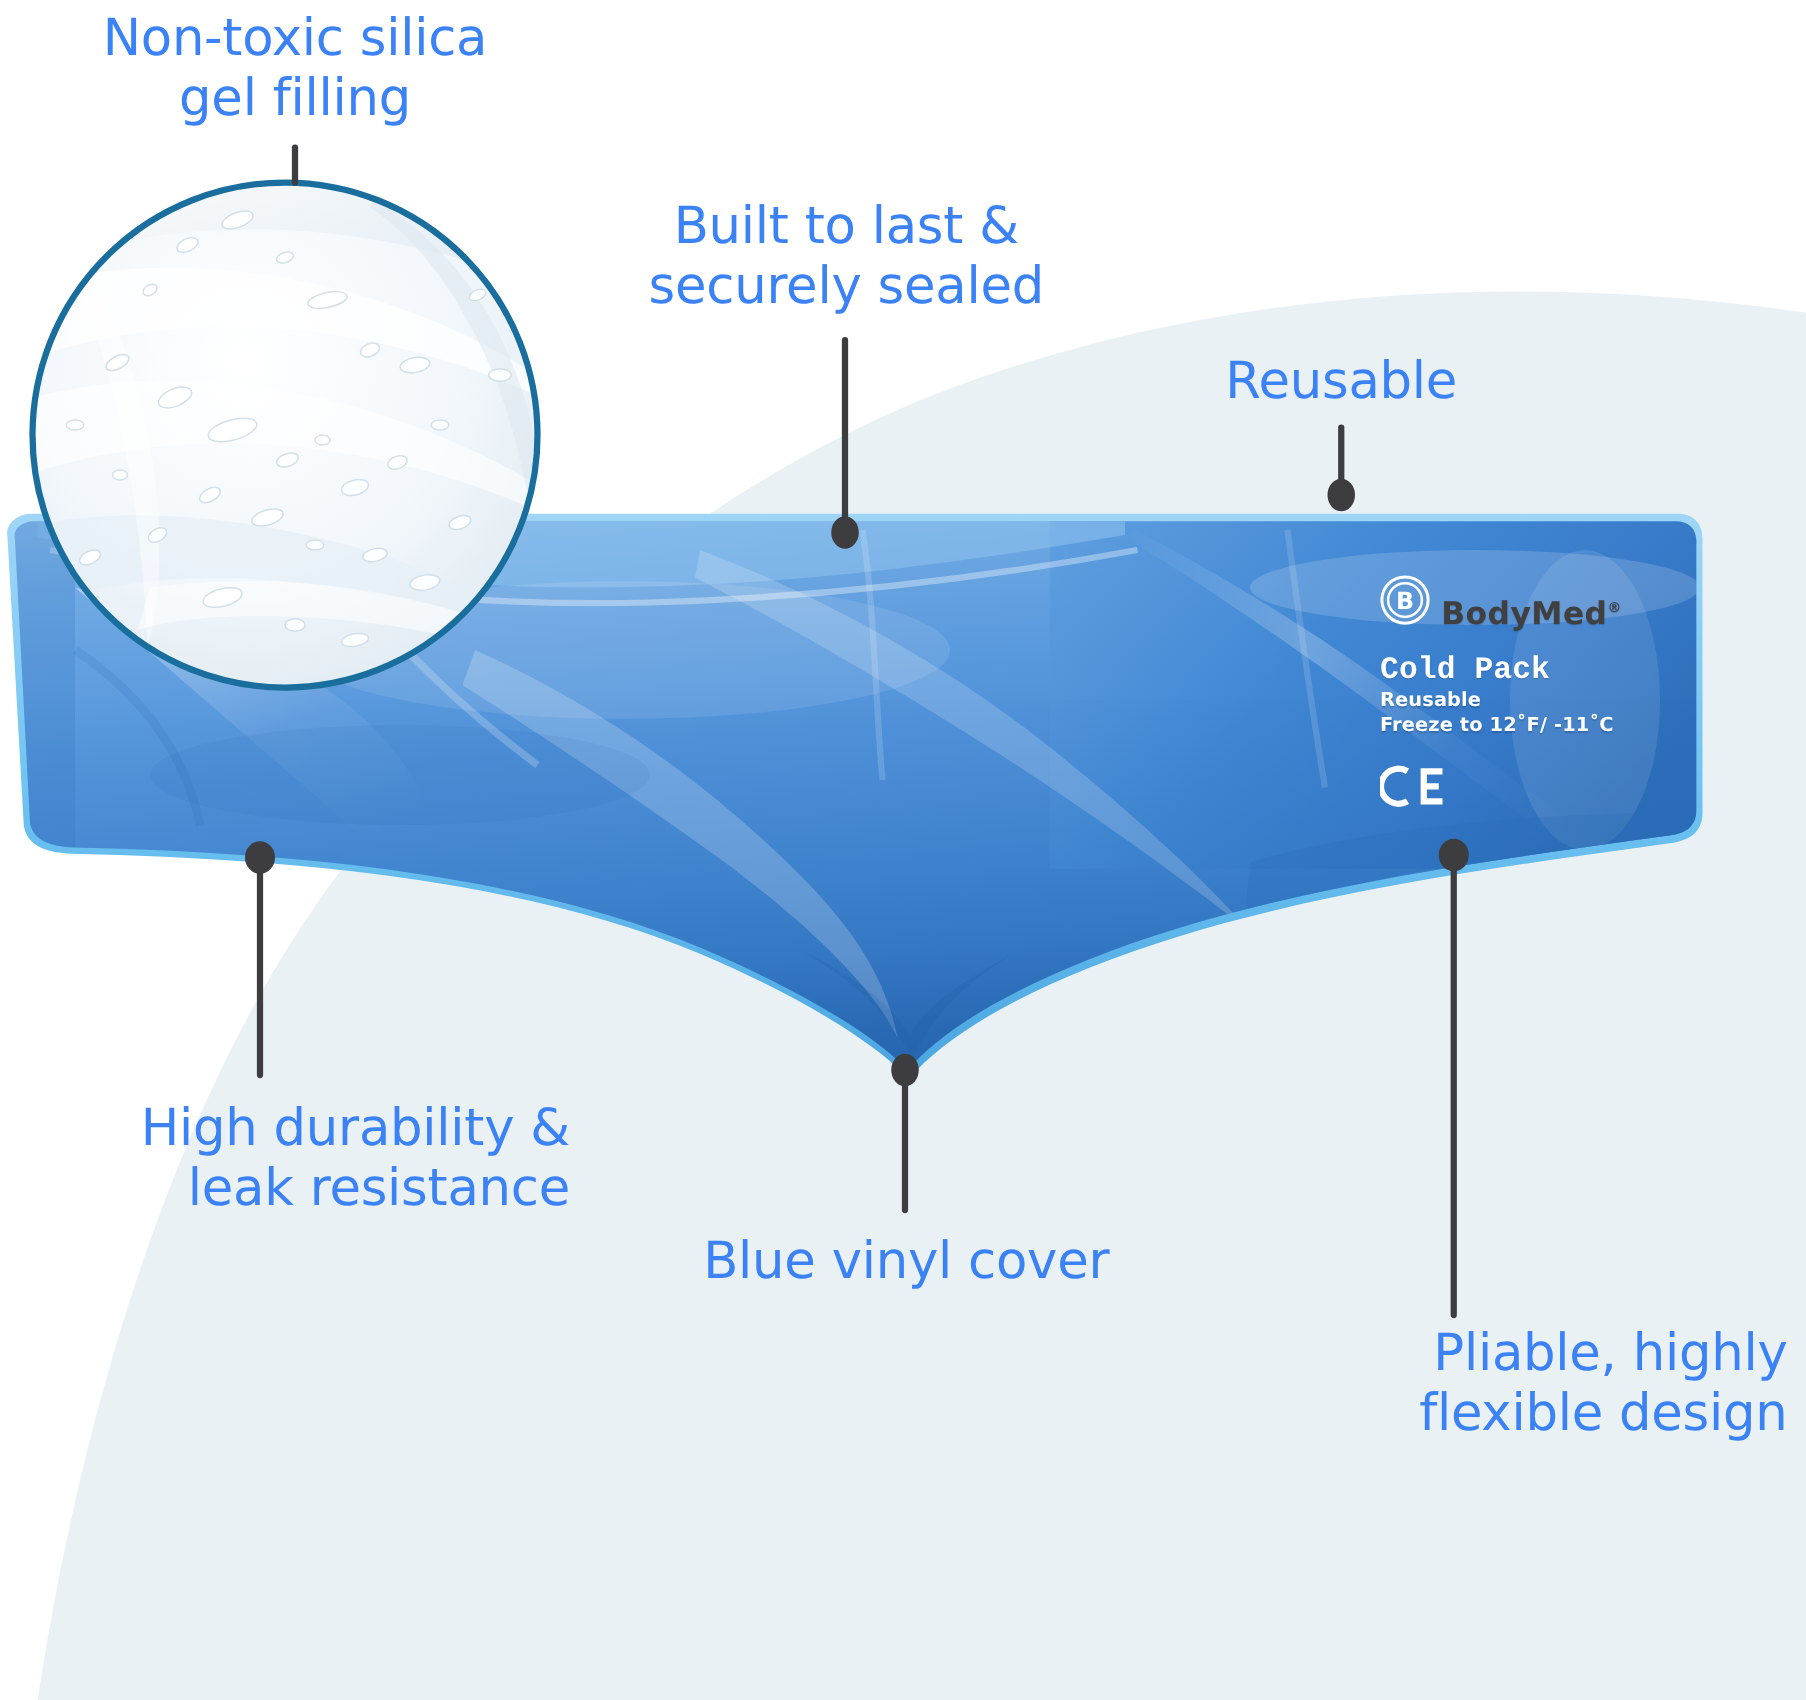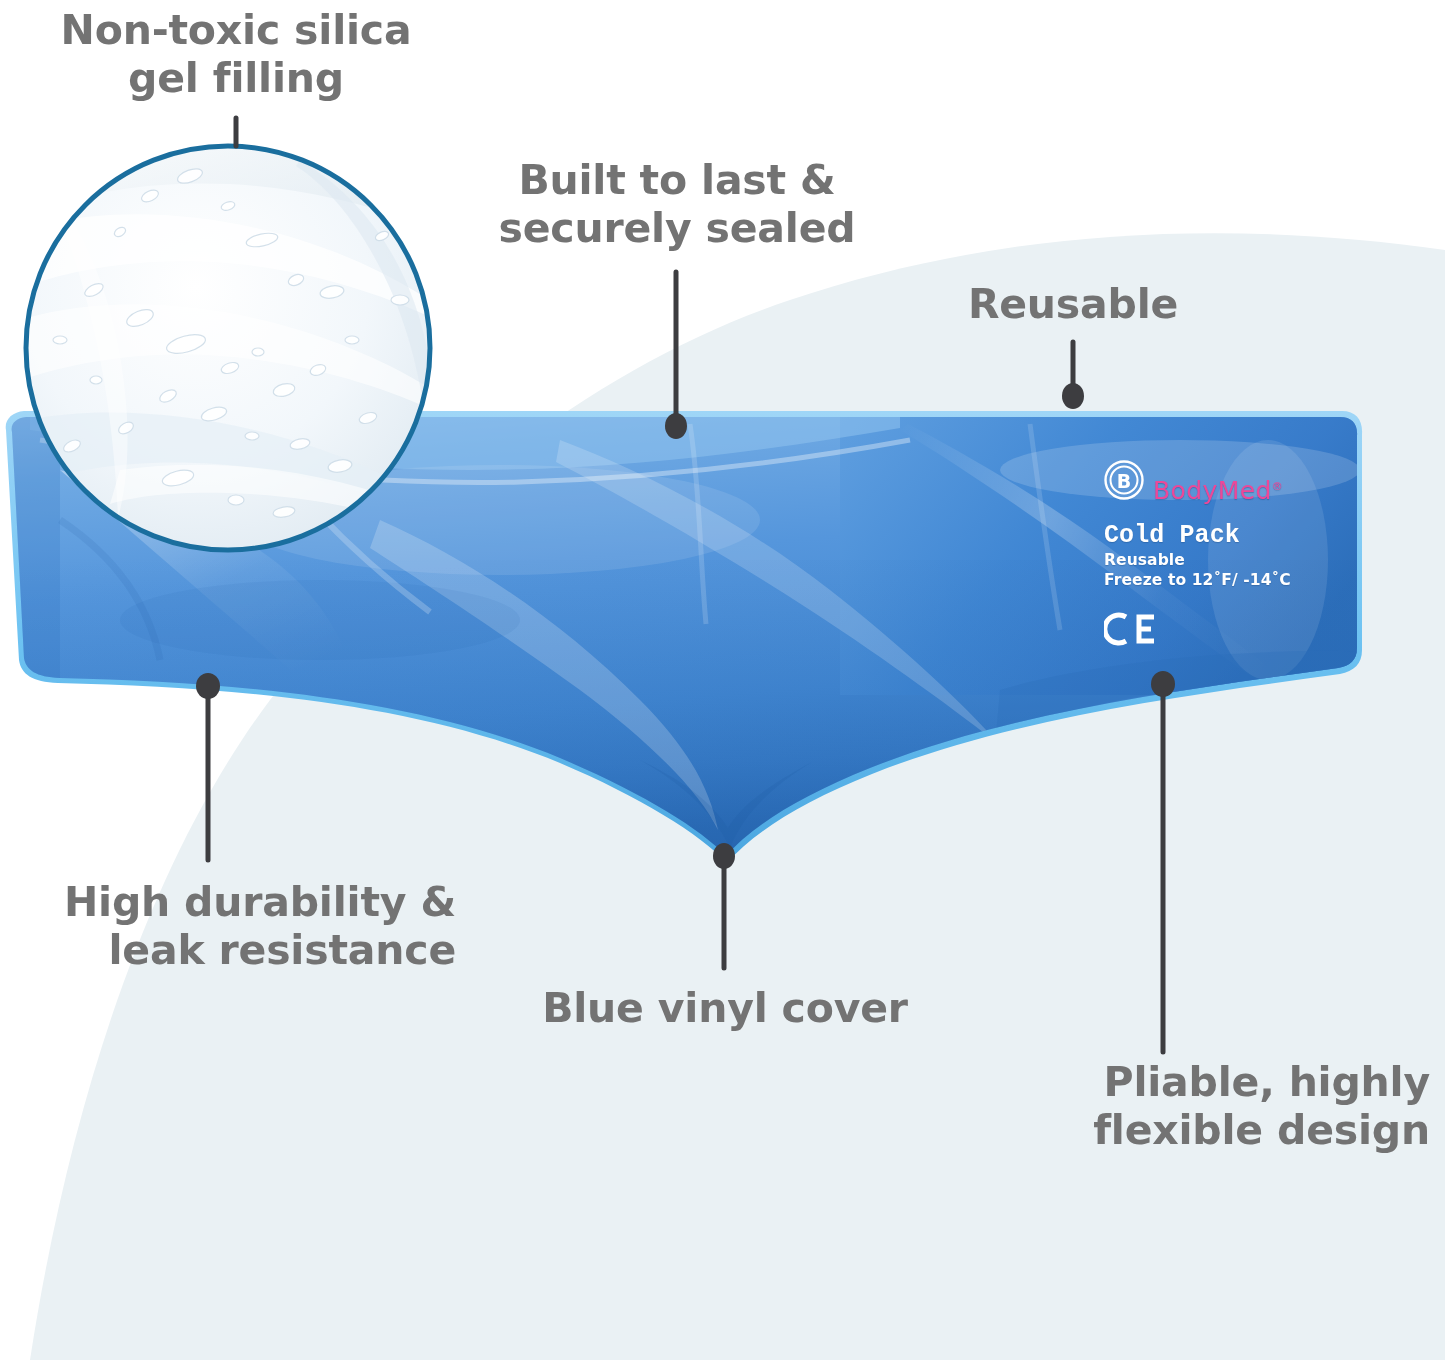--- a/index.html
+++ b/index.html
@@ -8,46 +8,46 @@
     font-family:"DejaVu Sans", sans-serif;
     background:#ffffff;
     position:relative;
     overflow:hidden;
   }
   #stage { position:absolute; inset:0; width:1445px; height:1360px; }
   svg.layer { position:absolute; left:0; top:0; width:1445px; height:1360px; }
 
   .callout-text {
     position:absolute;
-    color:#737373;
+    color:#3b82f6;
     font-family:"DejaVu Sans", sans-serif;
     font-size:41px;
     line-height:1.18;
-    font-weight:700;
+    font-weight:400;
     letter-spacing:-0.2px;
     white-space:pre-line;
     z-index:30;
   }
   .ct-center { text-align:center; }
   .ct-left   { text-align:right; }
 
   
   #label-block {
     position:absolute;
     left:1104px; top:458px;
     width:230px;
     z-index:25;
     color:#ffffff;
     font-family:"DejaVu Sans", sans-serif;
   }
   #logo-row { display:flex; align-items:center; gap:9px; height:44px; }
   #logo-mark { width:40px; height:40px; position:relative; flex:0 0 auto; }
   #brand-name {
-    font-size:25px; font-weight:400; letter-spacing:0.4px;
-    color:#ec4899; position:relative; text-shadow:0 1px 1px rgba(20,60,110,.35);margin-top:20px;
+    font-size:25px; font-weight:700; letter-spacing:0.4px;
+    color:#404040; position:relative; text-shadow:0 1px 1px rgba(20,60,110,.35);margin-top:20px;
   }
   #brand-reg { font-size:11px; vertical-align:super; }
   #prod-title {
     margin-top:19px; font-size:25px; font-weight:700; letter-spacing:0.1px;
     text-shadow:0 1px 1px rgba(20,60,110,.3);
     font-family:Liberation Mono, monospace;
   }
   .prod-sub {
     font-size:15.5px; font-weight:600; letter-spacing:0.1px; line-height:1.3;
     text-shadow:0 1px 1px rgba(20,60,110,.3);
@@ -278,21 +278,21 @@
           <circle cx="20" cy="20" r="13.5" fill="none" stroke="#ffffff" stroke-width="2.0"></circle>
           <text x="20" y="27.5" text-anchor="middle" font-family="DejaVu Sans, sans-serif" font-size="19" font-weight="700" fill="#ffffff">B</text>
         </svg>
       </div>
       <div id="brand-name">
         <span>BodyMed</span><span id="brand-reg">®</span>
       </div>
     </div>
     <div id="prod-title">Cold Pack</div>
     <div class="prod-sub">Reusable</div>
-    <div class="prod-sub">Freeze to 12˚F/ -14˚C</div>
+    <div class="prod-sub">Freeze to 12˚F/ -11˚C</div>
     <div id="ce-mark">
       <svg viewBox="0 0 60 34" width="60" height="34">
         <path d="M22,5 A14,14 0 1,0 22,29" fill="none" stroke="#ffffff" stroke-width="5"></path>
         <path d="M50,5 L35,5 L35,29 L50,29 M35,17 L47,17" fill="none" stroke="#ffffff" stroke-width="5"></path>
       </svg>
     </div>
   </div>
 
   <div class="callout-text ct-center" style="left:12px; top:6px; width:448px;">Non-toxic silica
 gel filling</div>

